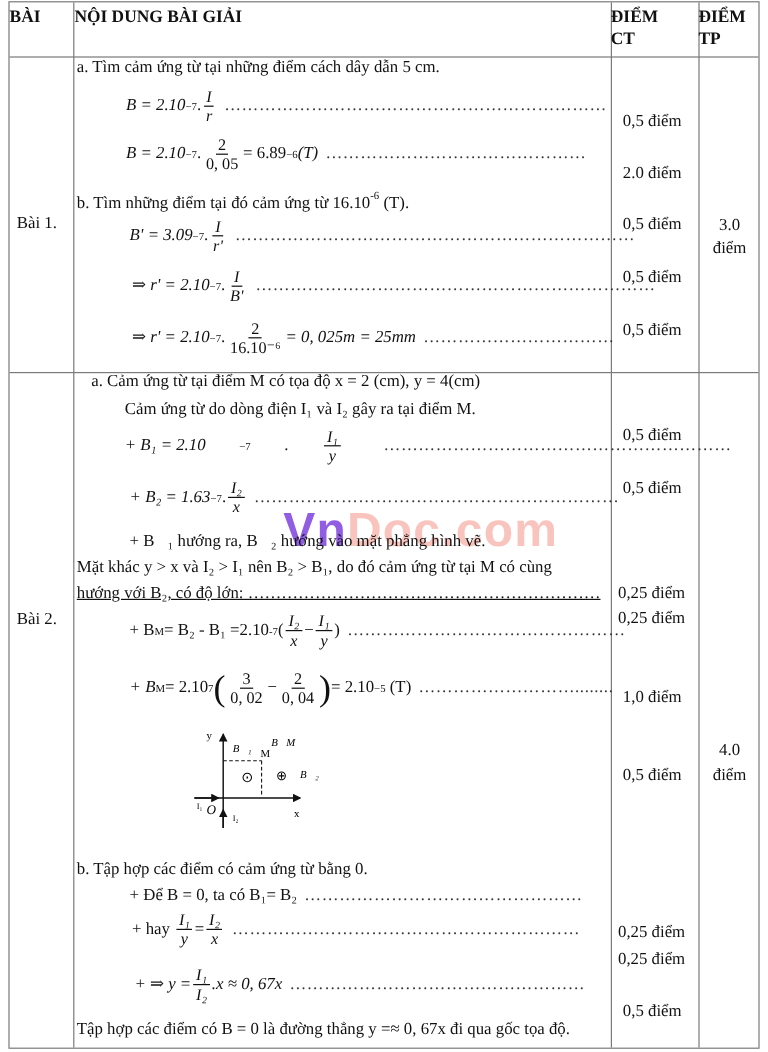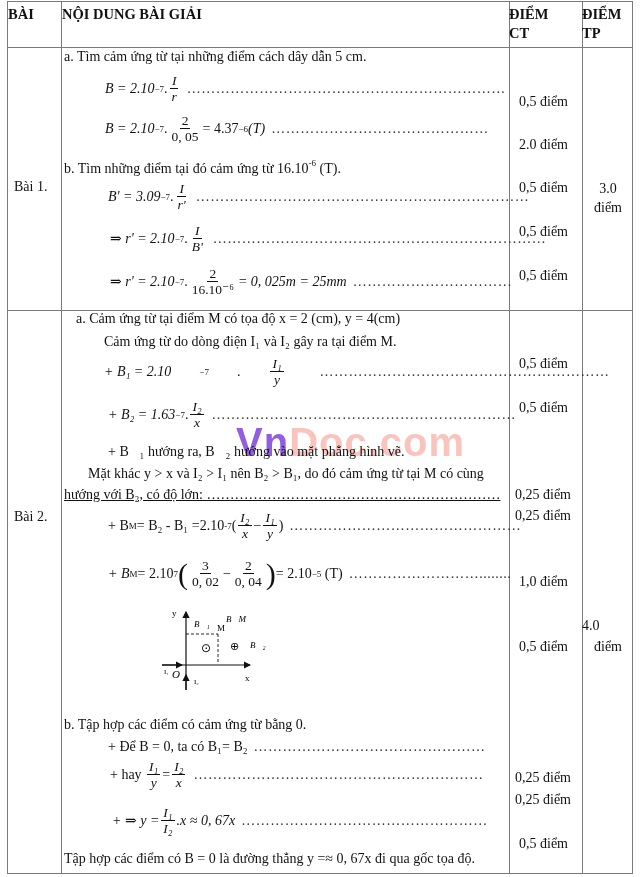--- a/index.html
+++ b/index.html
@@ -56,21 +56,21 @@
     </span>
   <span class="dots">…………………………………………………………</span>
 </div>
 
 <div class="abs math" style="left:105px; top:113px;">
   <i>B = 2.10</i><sup>−7</sup>.
   <span class="frac up">
       <span class="num">2</span>
       <span class="den">0, 05</span>
     </span>
-  <span>= 4.37</span><sup>−6</sup><i>(T)</i>
+  <span>= 6.89</span><sup>−6</sup><i>(T)</i>
   <span class="dots">………………………………………</span>
 </div>
 
 <div class="abs line" style="left:64px; top:158px;">
   <span>b. Tìm những điểm tại đó cảm ứng từ 16.10</span><sup>-6</sup><span> (T).</span>
 </div>
 
 <div class="abs math" style="left:108px; top:181px;">
   <i>B' = 3.09</i><sup>−7</sup>.
   <span class="frac">
@@ -125,21 +125,21 @@
 <div class="abs math" style="left:108px; top:399px;">
   <i>+ B₂ = 1.63</i><sup>−7</sup>.
   <span class="frac">
       <span class="num">I₂</span>
       <span class="den">x</span>
     </span>
   <span class="dots">………………………………………………………</span>
 </div>
 
 <div class="abs line" style="left:108px; top:444px;">+ B⃗₁ hướng ra, B⃗₂ hướng vào mặt phẳng hình vẽ.</div>
-<div class="abs line" style="left:64px; top:466px;margin-left:24px;">Mặt khác y &gt; x và I₂ &gt; I₁ nên B₂ &gt; B₁, do đó cảm ứng từ tại M có cùng</div>
+<div class="abs line" style="left:64px; top:466px;">Mặt khác y &gt; x và I₂ &gt; I₁ nên B₂ &gt; B₁, do đó cảm ứng từ tại M có cùng</div>
 <div class="abs line" style="left:64px; top:487px;text-decoration:underline;">hướng với B₂, có độ lớn: ………………………………………………………</div>
 
 <div class="abs math" style="left:108px; top:510px;">
   <span>+ B</span>
     <sub>M</sub>
     <span> = B₂ - B₁ =2.10</span>
     <sup>-7</sup>
     <span>(</span>
   <span class="frac">
       <span class="num">I₂</span>
@@ -229,14 +229,14 @@
 
 <div class="abs pts" style="left:519px; top:356px;">0,5 điểm</div>
 <div class="abs pts" style="left:519px; top:400px;">0,5 điểm</div>
 <div class="abs pts" style="left:515px; top:487px;">0,25 điểm</div>
 <div class="abs pts" style="left:515px; top:508px;">0,25 điểm</div>
 <div class="abs pts" style="left:519px; top:574px;">1,0 điểm</div>
 <div class="abs pts" style="left:519px; top:639px;">0,5 điểm</div>
 <div class="abs pts" style="left:515px; top:770px;">0,25 điểm</div>
 <div class="abs pts" style="left:515px; top:792px;">0,25 điểm</div>
 <div class="abs pts" style="left:519px; top:836px;">0,5 điểm</div>
-<div class="abs pts" style="left:582px; top:618px; width:52px; text-align:left;">4.0</div>
+<div class="abs pts" style="left:582px; top:618px; width:52px; text-align:center;">4.0</div>
 <div class="abs pts" style="left:582px; top:639px; width:52px; text-align:center;">điểm</div>
 
 </body></html>

